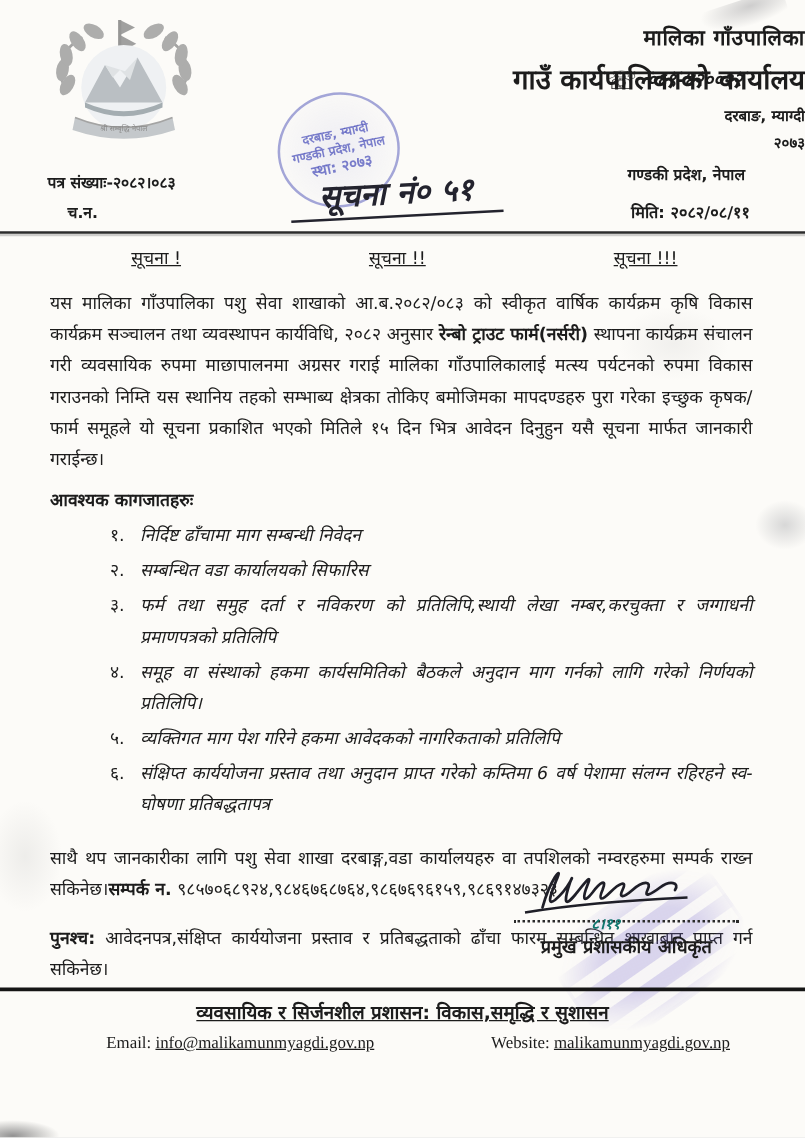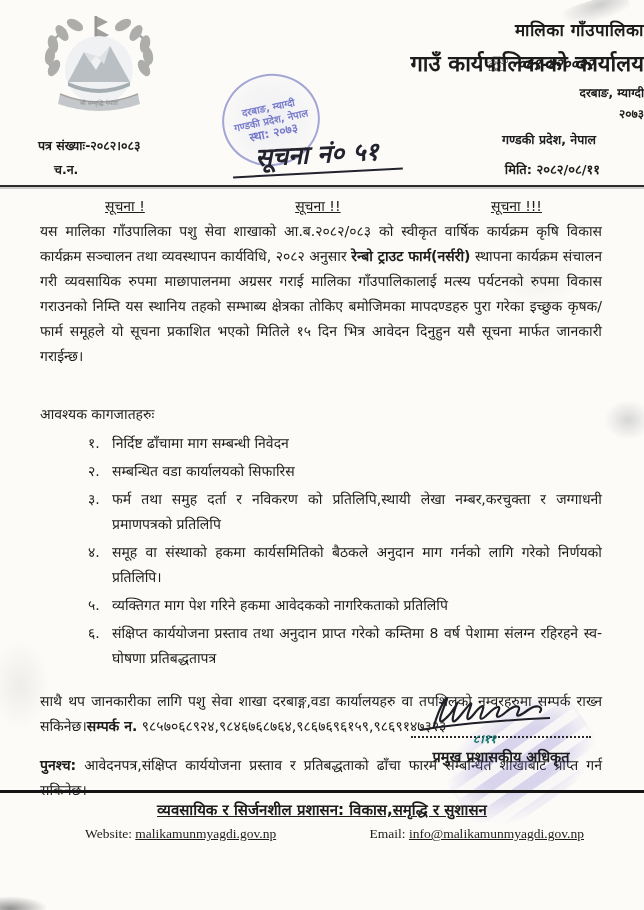--- a/index.html
+++ b/index.html
@@ -54,27 +54,27 @@
   }
   .round-stamp .rs3 { font-size:12px; }
 
   .top-rule { position:absolute; left:0; top:185px; width:100%; height:2px;
     background:#2c2c2c; box-shadow:0 2px 0 rgba(0,0,0,.18); }
 
   
   .content { position:absolute; left:0; top:192px; width:100%; padding:0 42px 0 40px; }
   .notice-row { display:flex; justify-content:space-between; padding:4px 60px 0 65px; font-size:14px; }
   .notice-row span { text-decoration:underline; }
-  .para { margin-top:4px; font-size:14px; line-height:25px; text-align:justify; }
+  .para { margin-top:16px; font-size:14px; line-height:25px; text-align:justify; }
   .bold { font-weight:700; }
-  .docs-head { margin-top:35px; font-size:14px; font-weight:400; }
+  .docs-head { margin-top:9px; font-size:14px; font-weight:700; }
   .docs { margin-top:8px; list-style:none; }
   .docs li { display:flex; font-size:14px; line-height:25px; padding-left:48px; margin-top:3px; }
   .docs .num { width:24px; flex:0 0 24px; }
-  .docs .txt { flex:1; text-align:justify; }
+  .docs .txt { flex:1; text-align:justify;font-style:italic; }
   .contact { margin-top:18px; }
   .post { margin-top:14px; }
 
   
   .sig-block { position:absolute; right:38px; top:686px; width:210px; text-align:center; }
   .sig-svg { display:block; margin:0 auto -6px; }
   .dotline { border-bottom:2.5px dotted #2a2a2a; width:180px; margin:0 auto; position:relative; height:10px; }
   .sig-date { position:absolute; left:62px; top:2px; font-size:12px; font-style:italic; font-weight:700; color:#0f766e; background:transparent;font-family:Liberation Serif, serif; }
   .sig-title { margin-top:8px; font-size:14.5px; font-weight:700; }
   .sig-stamp {
@@ -189,21 +189,21 @@
       <li>
           <span class="num">४.</span>
           <span class="txt">समूह वा संस्थाको हकमा कार्यसमितिको बैठकले अनुदान माग गर्नको लागि गरेको निर्णयको प्रतिलिपि।</span>
         </li>
       <li>
           <span class="num">५.</span>
           <span class="txt">व्यक्तिगत माग पेश गरिने हकमा आवेदकको नागरिकताको प्रतिलिपि</span>
         </li>
       <li>
           <span class="num">६.</span>
-          <span class="txt">संक्षिप्त कार्ययोजना प्रस्ताव तथा अनुदान प्राप्त गरेको कम्तिमा 8 वर्ष पेशामा संलग्न रहिरहने स्व-घोषणा प्रतिबद्धतापत्र</span>
+          <span class="txt">संक्षिप्त कार्ययोजना प्रस्ताव तथा अनुदान प्राप्त गरेको कम्तिमा 6 वर्ष पेशामा संलग्न रहिरहने स्व-घोषणा प्रतिबद्धतापत्र</span>
         </li>
     </ol>
 
     <p class="para contact"><span>साथै थप जानकारीका लागि पशु सेवा शाखा दरबाङ्ग,वडा कार्यालयहरु वा तपशिलको नम्वरहरुमा सम्पर्क राख्न सकिनेछ।</span><span class="bold">सम्पर्क न.</span><span> ९८५७०६८९२४,९८४६७६८७६४,९८६७६९६१५९,९८६९१४७३२३</span></p>
 
     <p class="para post"><span class="bold">पुनश्च:</span><span> आवेदनपत्र,संक्षिप्त कार्ययोजना प्रस्ताव र प्रतिबद्धताको ढाँचा फारम सम्बन्धित शाखाबाट प्राप्त गर्न सकिनेछ।</span></p>
   </div>
 
   <div class="sig-stamp"></div>
 
@@ -214,17 +214,17 @@
     </svg>
     <div class="dotline">
       <span class="sig-date">८।११</span>
     </div>
     <div class="sig-title">प्रमुख प्रशासकीय अधिकृत</div>
   </div>
 
   <div class="foot-rule"></div>
   <div class="slogan">व्यवसायिक र सिर्जनशील प्रशासन: विकास,समृद्धि र सुशासन</div>
   <div class="foot-row">
+    <span><span>Email: </span><span class="lnk">info@malikamunmyagdi.gov.np</span></span>
     <span><span>Website: </span><span class="lnk">malikamunmyagdi.gov.np</span></span>
-    <span><span>Email: </span><span class="lnk">info@malikamunmyagdi.gov.np</span></span>
   </div>
 
 </div>
 
 </body></html>

